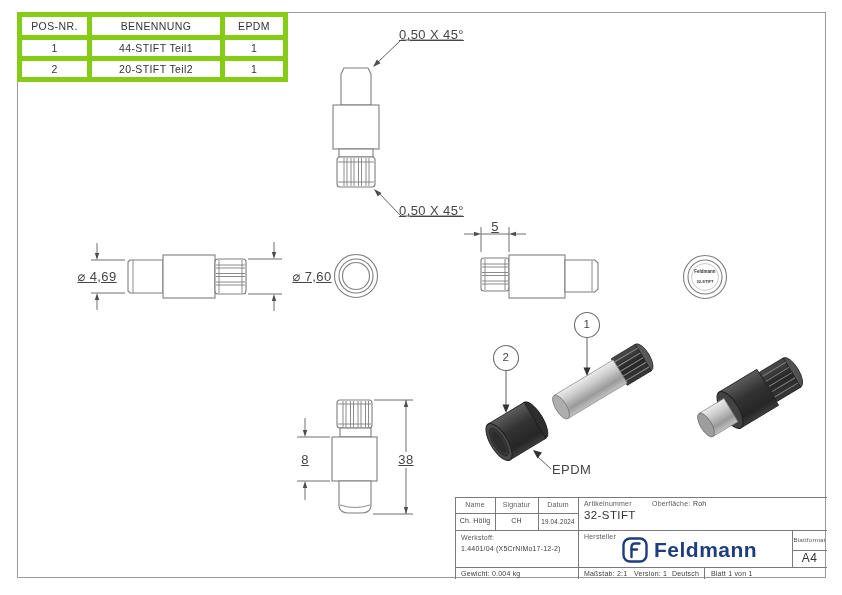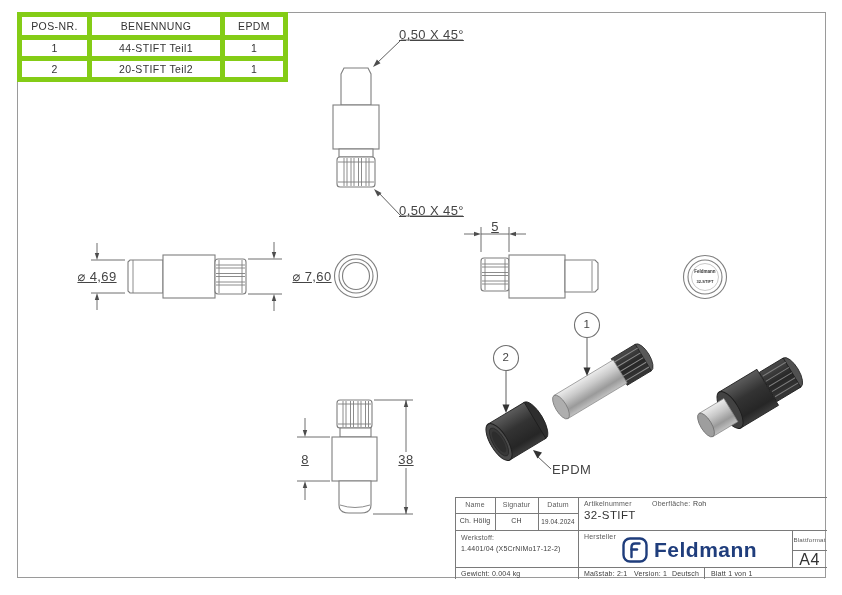--- a/index.html
+++ b/index.html
@@ -318,21 +318,21 @@
     <div class="logo-row" style="left:622px;top:537px;">
       <svg width="26" height="26" viewBox="0 0 26 26">
         <rect x="1.5" y="1.5" width="23" height="23" rx="6.5" fill="none" stroke="#1f3d7c" stroke-width="2.4"></rect>
         <path d="M9.5,20 V10 Q9.5,6.5 13,6.5 H17.5" fill="none" stroke="#1f3d7c" stroke-width="2.4" stroke-linecap="round"></path>
         <path d="M9.5,12.5 H15" fill="none" stroke="#1f3d7c" stroke-width="2.4" stroke-linecap="round"></path>
       </svg>
       <span class="logo-word" style="color:#1f3d7c;">Feldmann</span>
     </div>
 
     <span class="t tb ctr" style="left:792px;top:536px;width:35px;font-size:6.2px;">Blattformat</span>
-    <span class="t ctr" style="left:792px;top:551px;width:35px;font-size:16px;color:#333;">A4</span>
+    <span class="t ctr" style="left:792px;top:551px;width:35px;font-size:12px;color:#333;">A4</span>
 
     <span class="t tb tbv" style="left:584px;top:570px;">Maßstab: 2:1</span>
     <span class="t tb tbv" style="left:634px;top:570px;">Version: 1</span>
     <span class="t tb tbv" style="left:672px;top:570px;">Deutsch</span>
     <span class="t tb tbv" style="left:711px;top:570px;">Blatt 1 von 1</span>
   </div>
 
 </div>
 
 </body></html>

